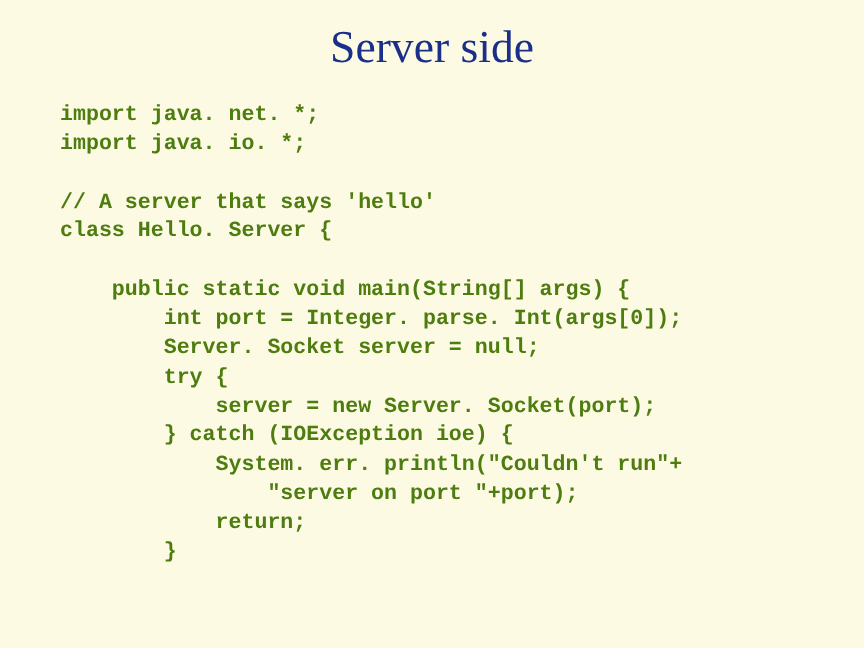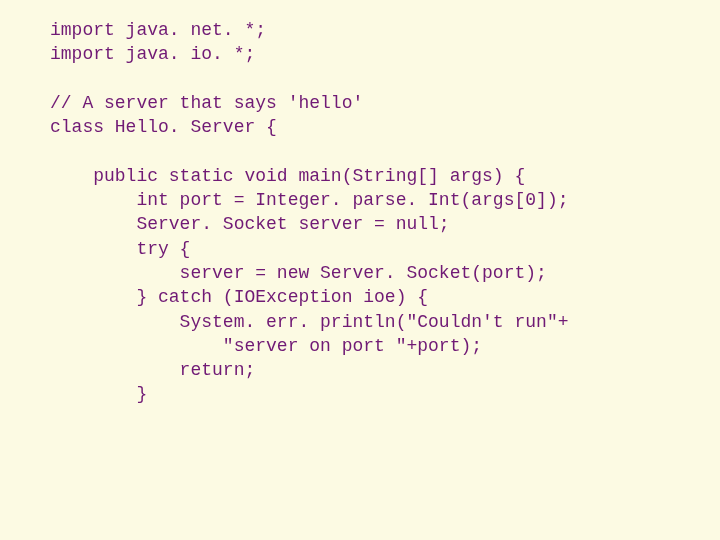--- a/index.html
+++ b/index.html
@@ -20,29 +20,30 @@
     text-align: center;
     font-size: 38px;
     color: #1a2f8a;
     margin: 0 0 22px 0;
     font-weight: normal;
   }
   .code {
     font-family: "Courier New", Courier, monospace;
     font-size: 18px;
     line-height: 1.35;
-    color: #701a75;
+    color: #4d7c0f;
     white-space: pre;
-    font-weight: normal;
+    font-weight: bold;
   }
 </style>
 </head>
 <body>
 
 <div class="slide">
+  <h1 class="title">Server side</h1>
   <div class="code"><span>import java. net. *;</span>
 <span>import java. io. *;</span>
 <span></span>
 <span>// A server that says 'hello'</span>
 <span>class Hello. Server {</span>
 <span></span>
 <span>    public static void main(String[] args) {</span>
 <span>        int port = Integer. parse. Int(args[0]);</span>
 <span>        Server. Socket server = null;</span>
 <span>        try {</span>

